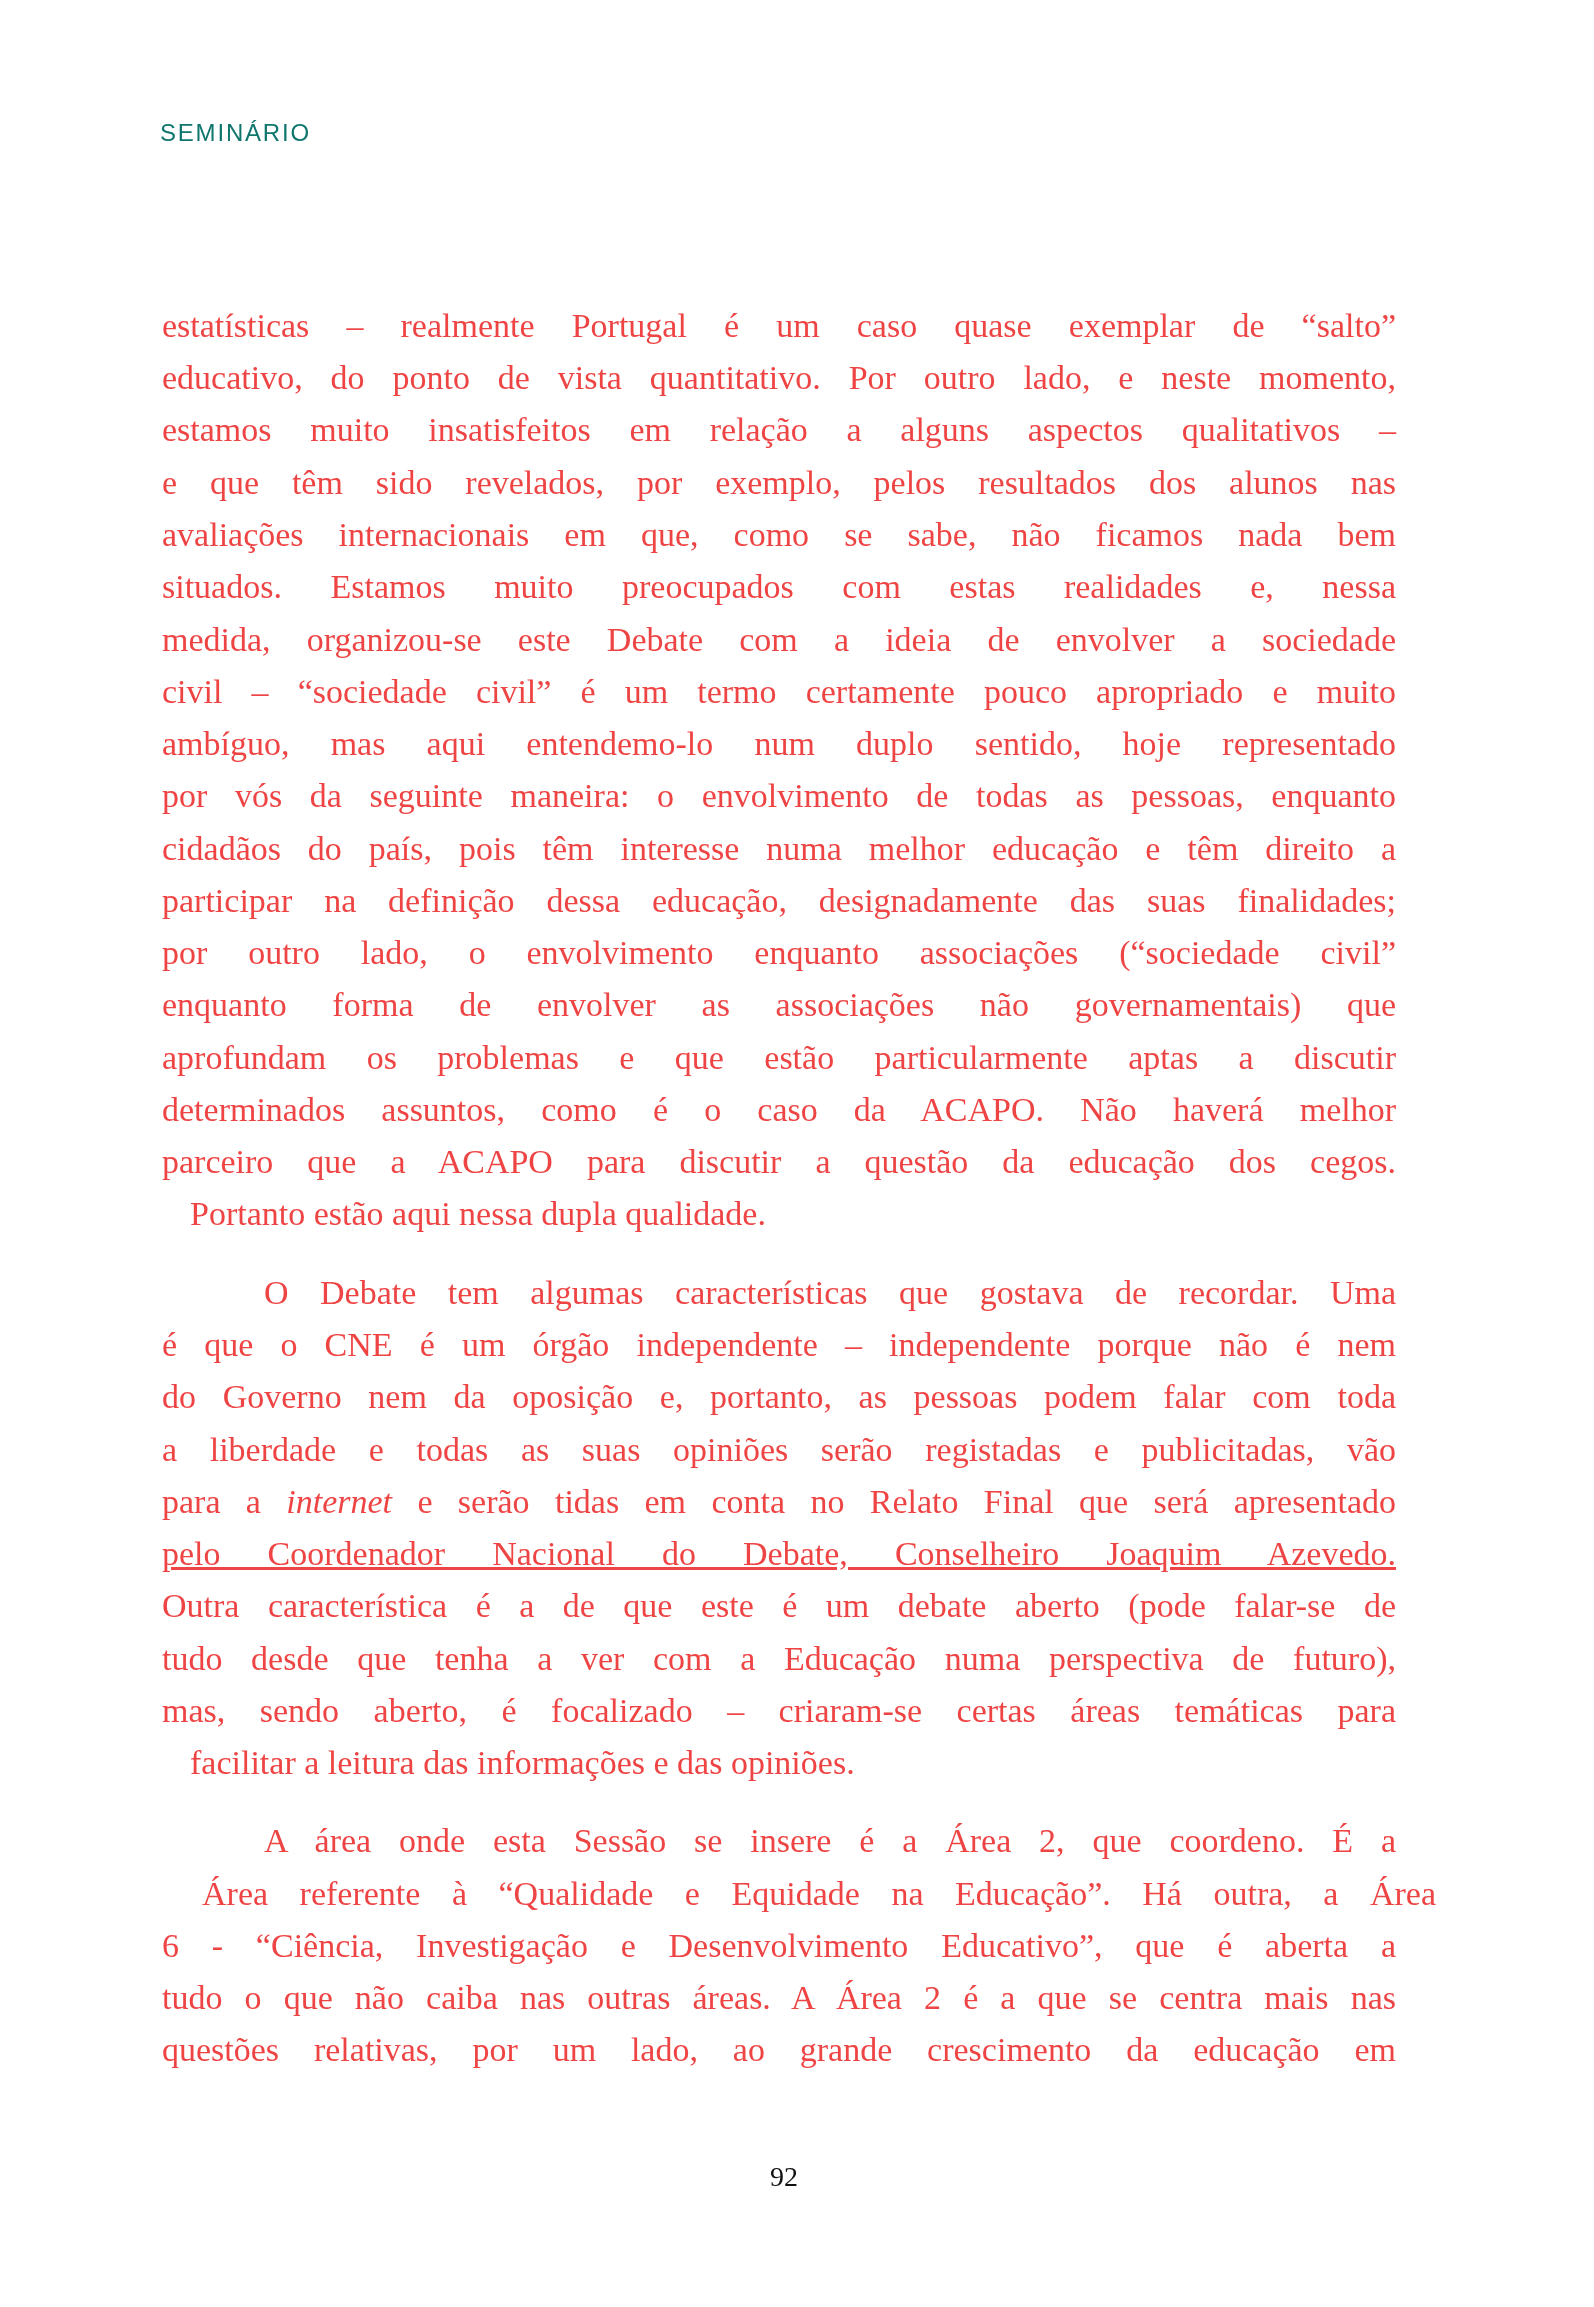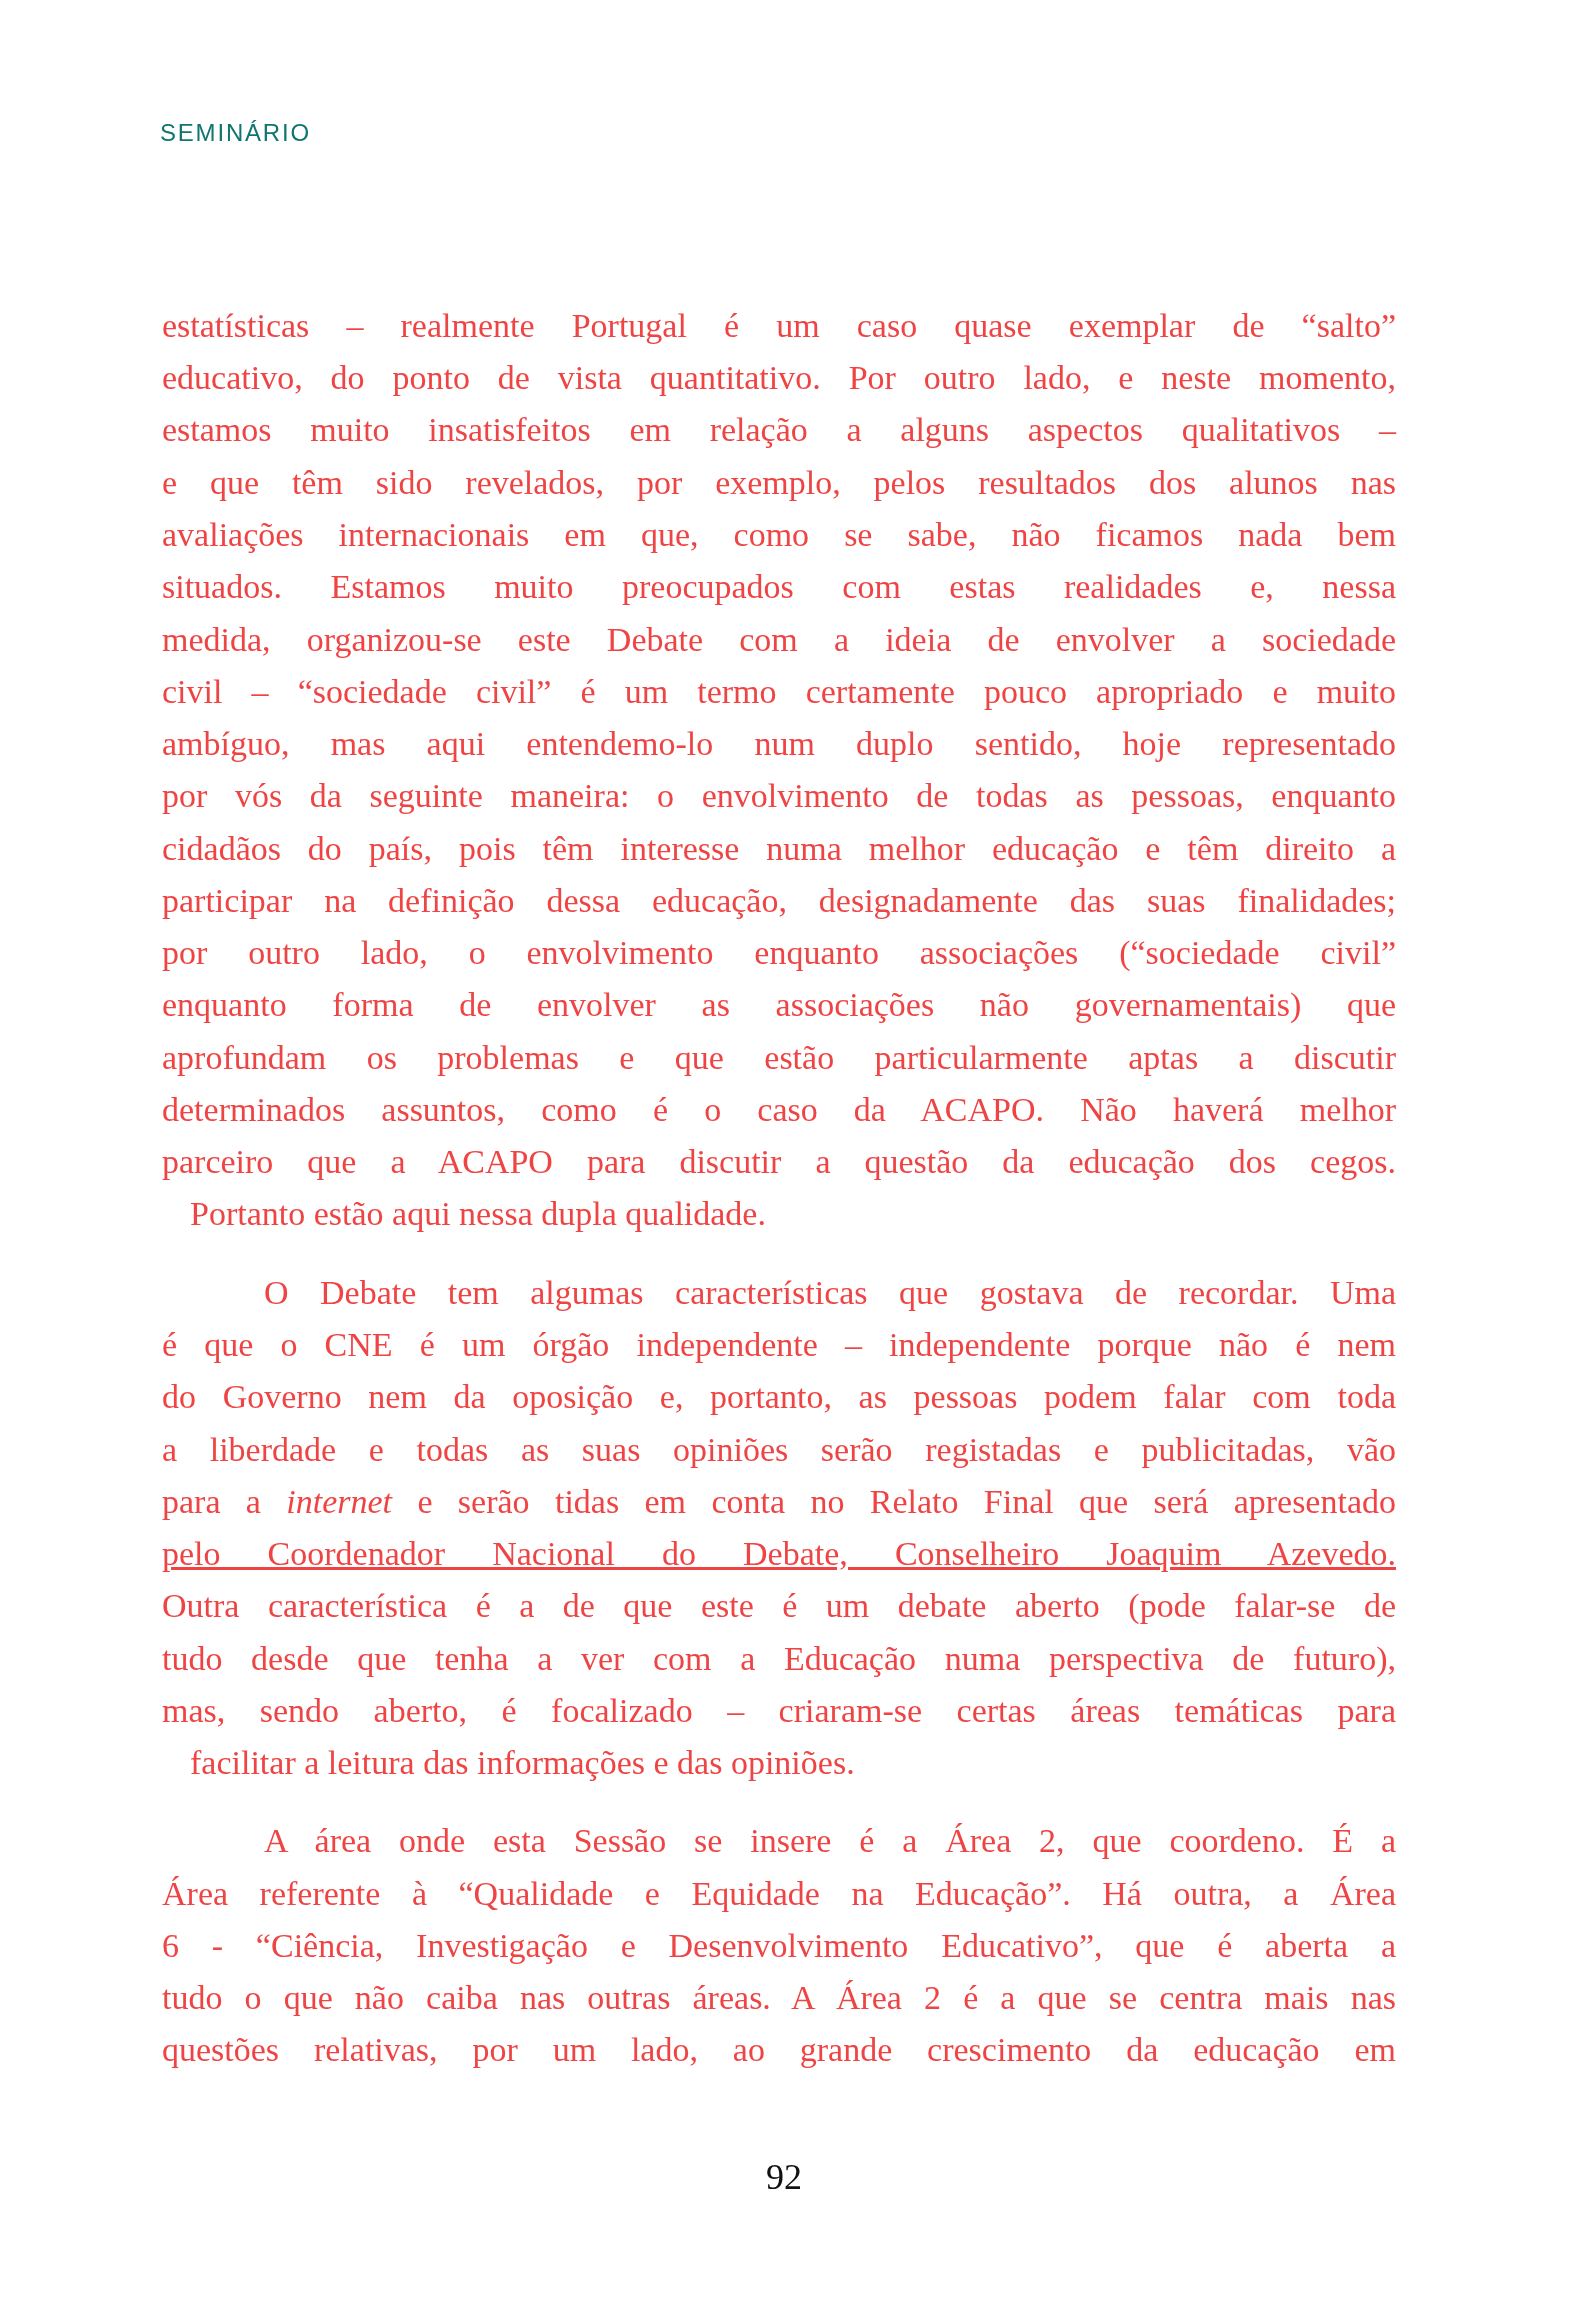--- a/index.html
+++ b/index.html
@@ -14,21 +14,21 @@
     position: absolute; left: 162px; width: 1234px; height: 34px;
     font-family: "Liberation Serif", serif; font-size: 34px; line-height: 34px;
     color: #ef4444; white-space: nowrap;
     text-align: justify; text-align-last: justify;
   }
   .line.indent { left: 264px; width: 1132px; }
   .line.last { text-align-last: left; margin-left: 28px; }
   .line .it { font-style: italic; }
   .page-number {
     position: absolute; left: 0; width: 1568px; text-align: center;
-    font-family: "Liberation Serif", serif; font-size: 36px; line-height: 34px; color: #111111;
+    font-family: "Liberation Serif", serif; font-size: 28px; line-height: 34px; color: #111111;
   }
 </style>
 </head>
 <body>
 
 <div class="page">
   <div class="running-head">SEMINÁRIO</div>
   <div id="body-text">
       <div>
         <div class="line" style="top: 309px;"><span>estatísticas – realmente Portugal é um caso quase exemplar de “salto”</span></div>
@@ -57,21 +57,21 @@
         <div class="line" style="top: 1433px;"><span>a liberdade e todas as suas opiniões serão registadas e publicitadas, vão</span></div>
         <div class="line" style="top: 1485px;"><span>para a </span><span class="it">internet</span><span> e serão tidas em conta no Relato Final que será apresentado</span></div>
         <div class="line" style="top: 1537px; text-decoration: underline;"><span>pelo Coordenador Nacional do Debate, Conselheiro Joaquim Azevedo.</span></div>
         <div class="line" style="top: 1589px;"><span>Outra característica é a de que este é um debate aberto (pode falar-se de</span></div>
         <div class="line" style="top: 1642px;"><span>tudo desde que tenha a ver com a Educação numa perspectiva de futuro),</span></div>
         <div class="line" style="top: 1694px;"><span>mas, sendo aberto, é focalizado – criaram-se certas áreas temáticas para</span></div>
         <div class="line last" style="top: 1746px;"><span>facilitar a leitura das informações e das opiniões.</span></div>
       </div>
       <div>
         <div class="line indent" style="top: 1824px;"><span>A área onde esta Sessão se insere é a Área 2, que coordeno. É a</span></div>
-        <div class="line" style="top: 1877px;"><span>Área referente à “Qualidade e Equidade na Educação”. Há outra, a Área</span></div>
+        <div class="line" style="top: 1877px; margin-left: 40px;"><span>Área referente à “Qualidade e Equidade na Educação”. Há outra, a Área</span></div>
         <div class="line" style="top: 1929px;"><span>6 - “Ciência, Investigação e Desenvolvimento Educativo”, que é aberta a</span></div>
         <div class="line" style="top: 1981px;"><span>tudo o que não caiba nas outras áreas. A Área 2 é a que se centra mais nas</span></div>
         <div class="line" style="top: 2033px;"><span>questões relativas, por um lado, ao grande crescimento da educação em</span></div>
       </div>
     </div>
   <div class="page-number" style="top: 2160px;">92</div>
 </div>
 
 
 </body></html>

